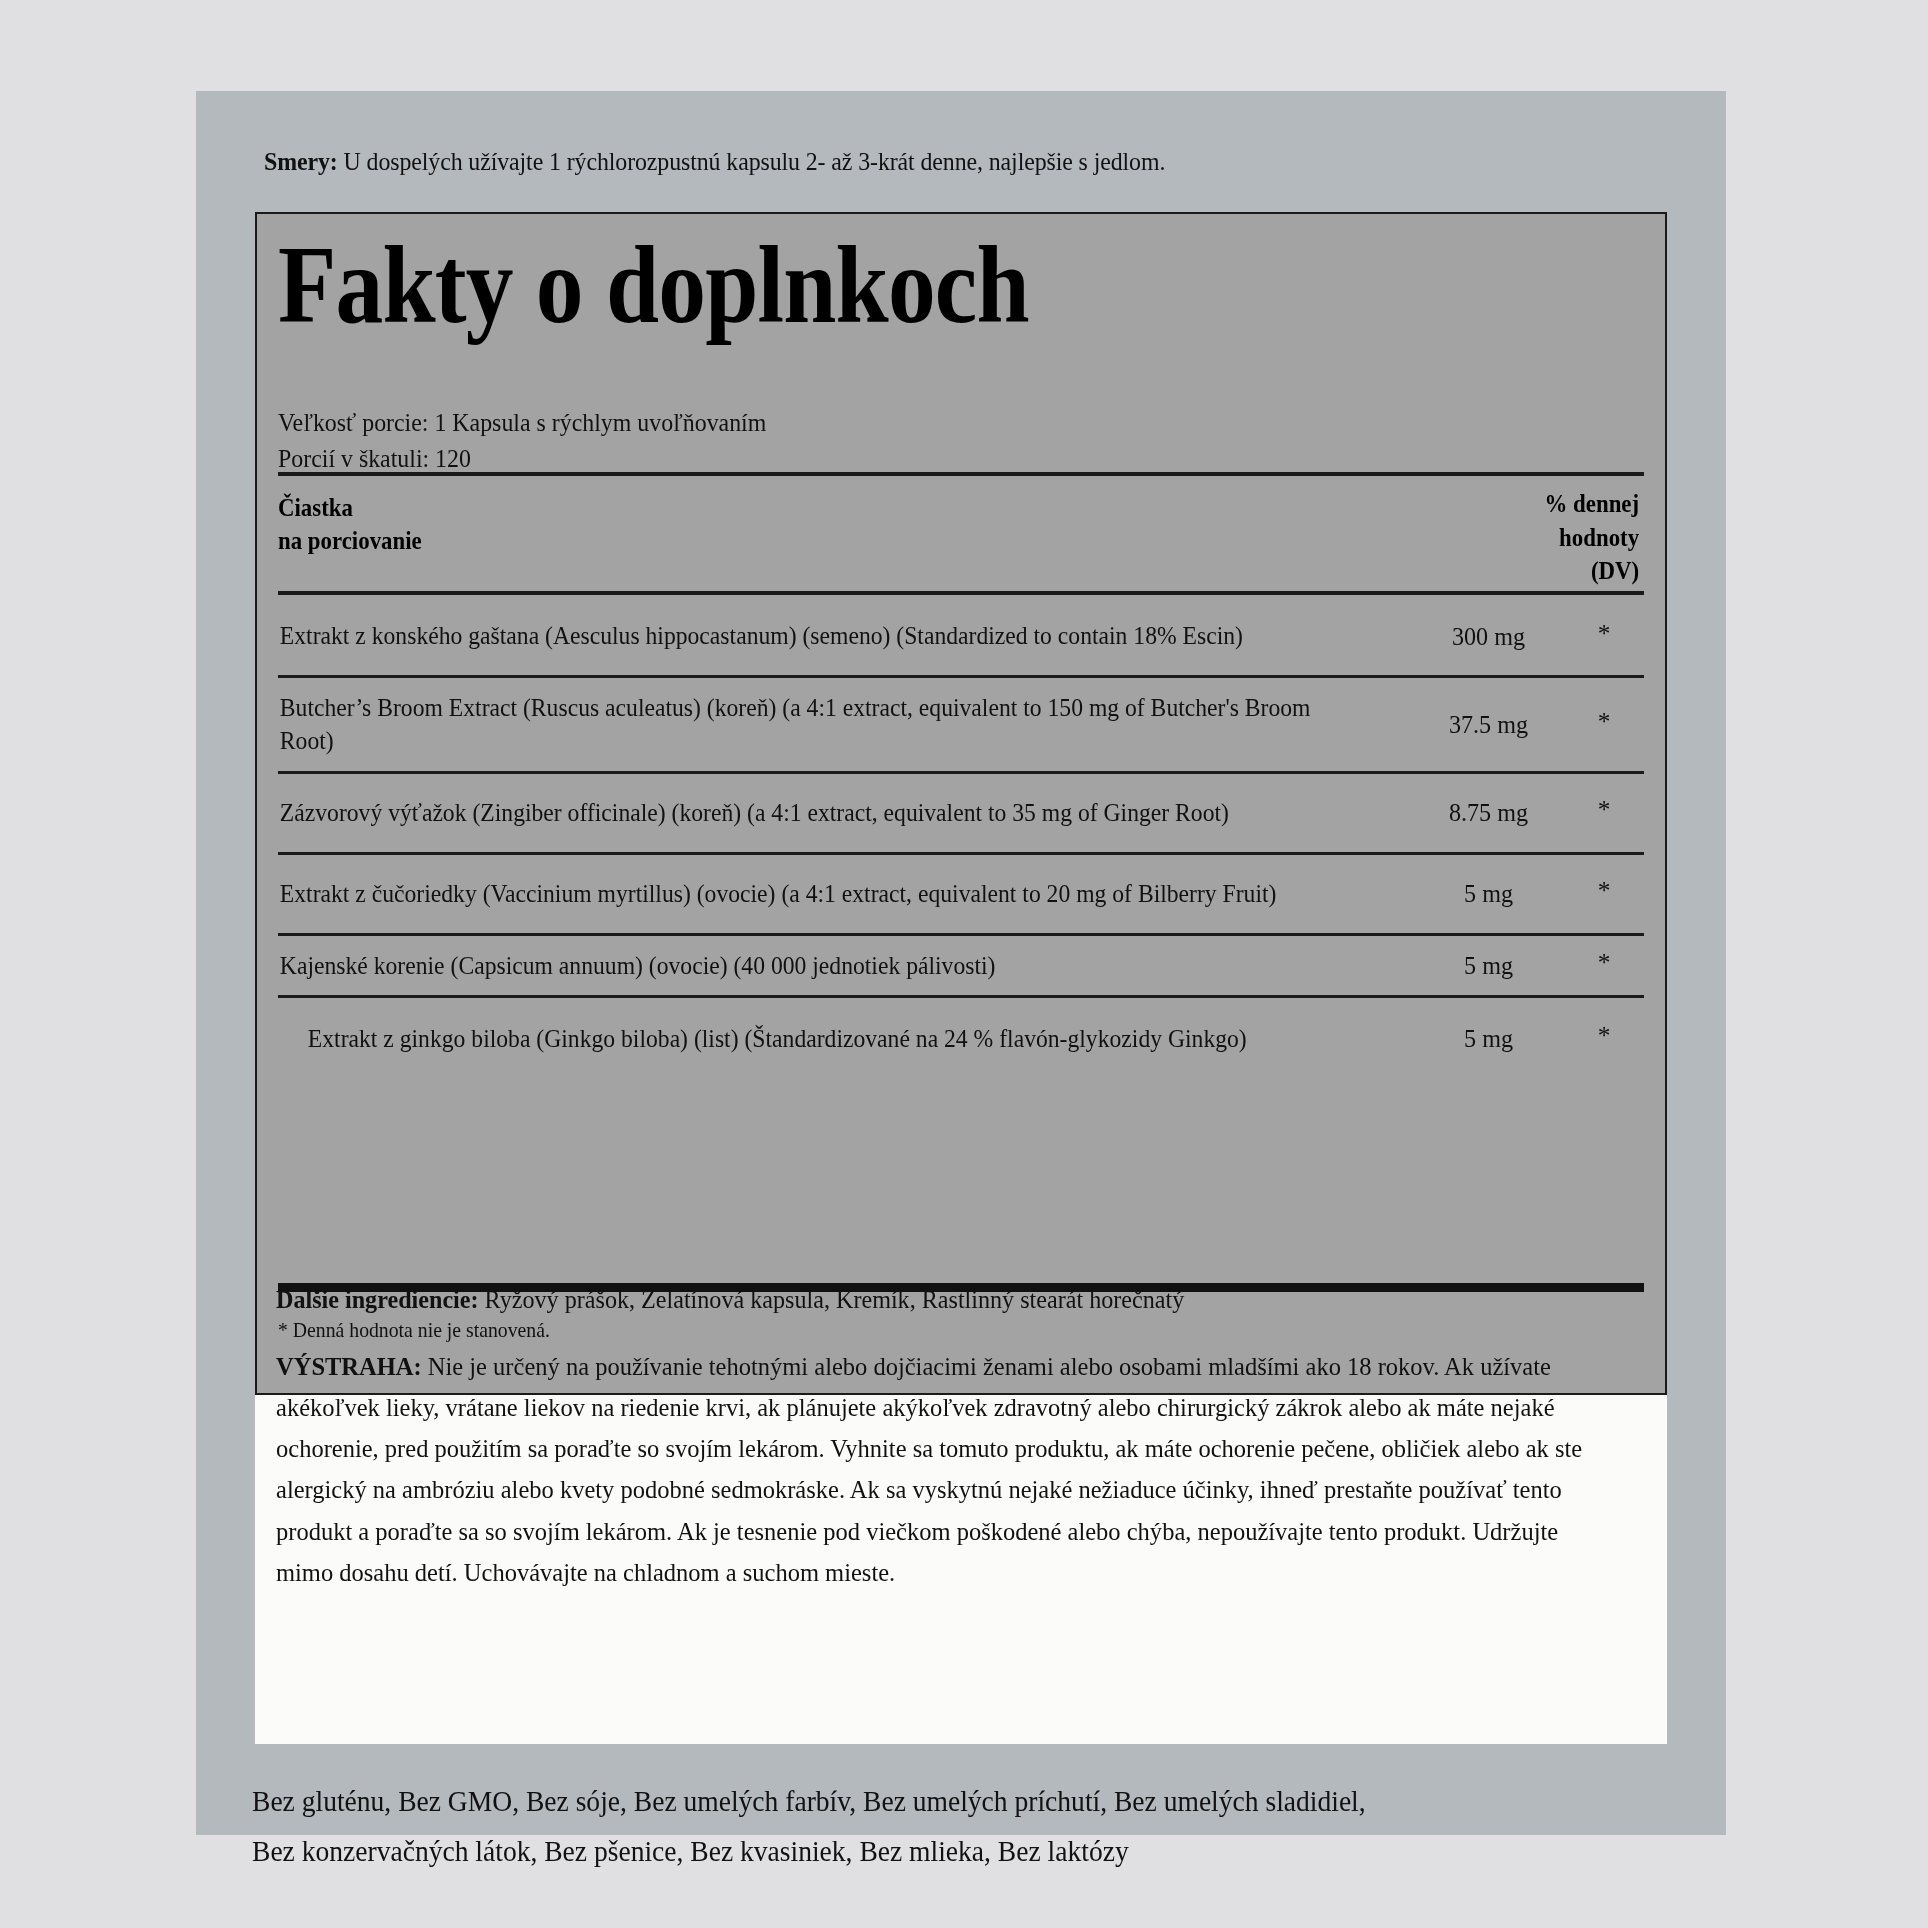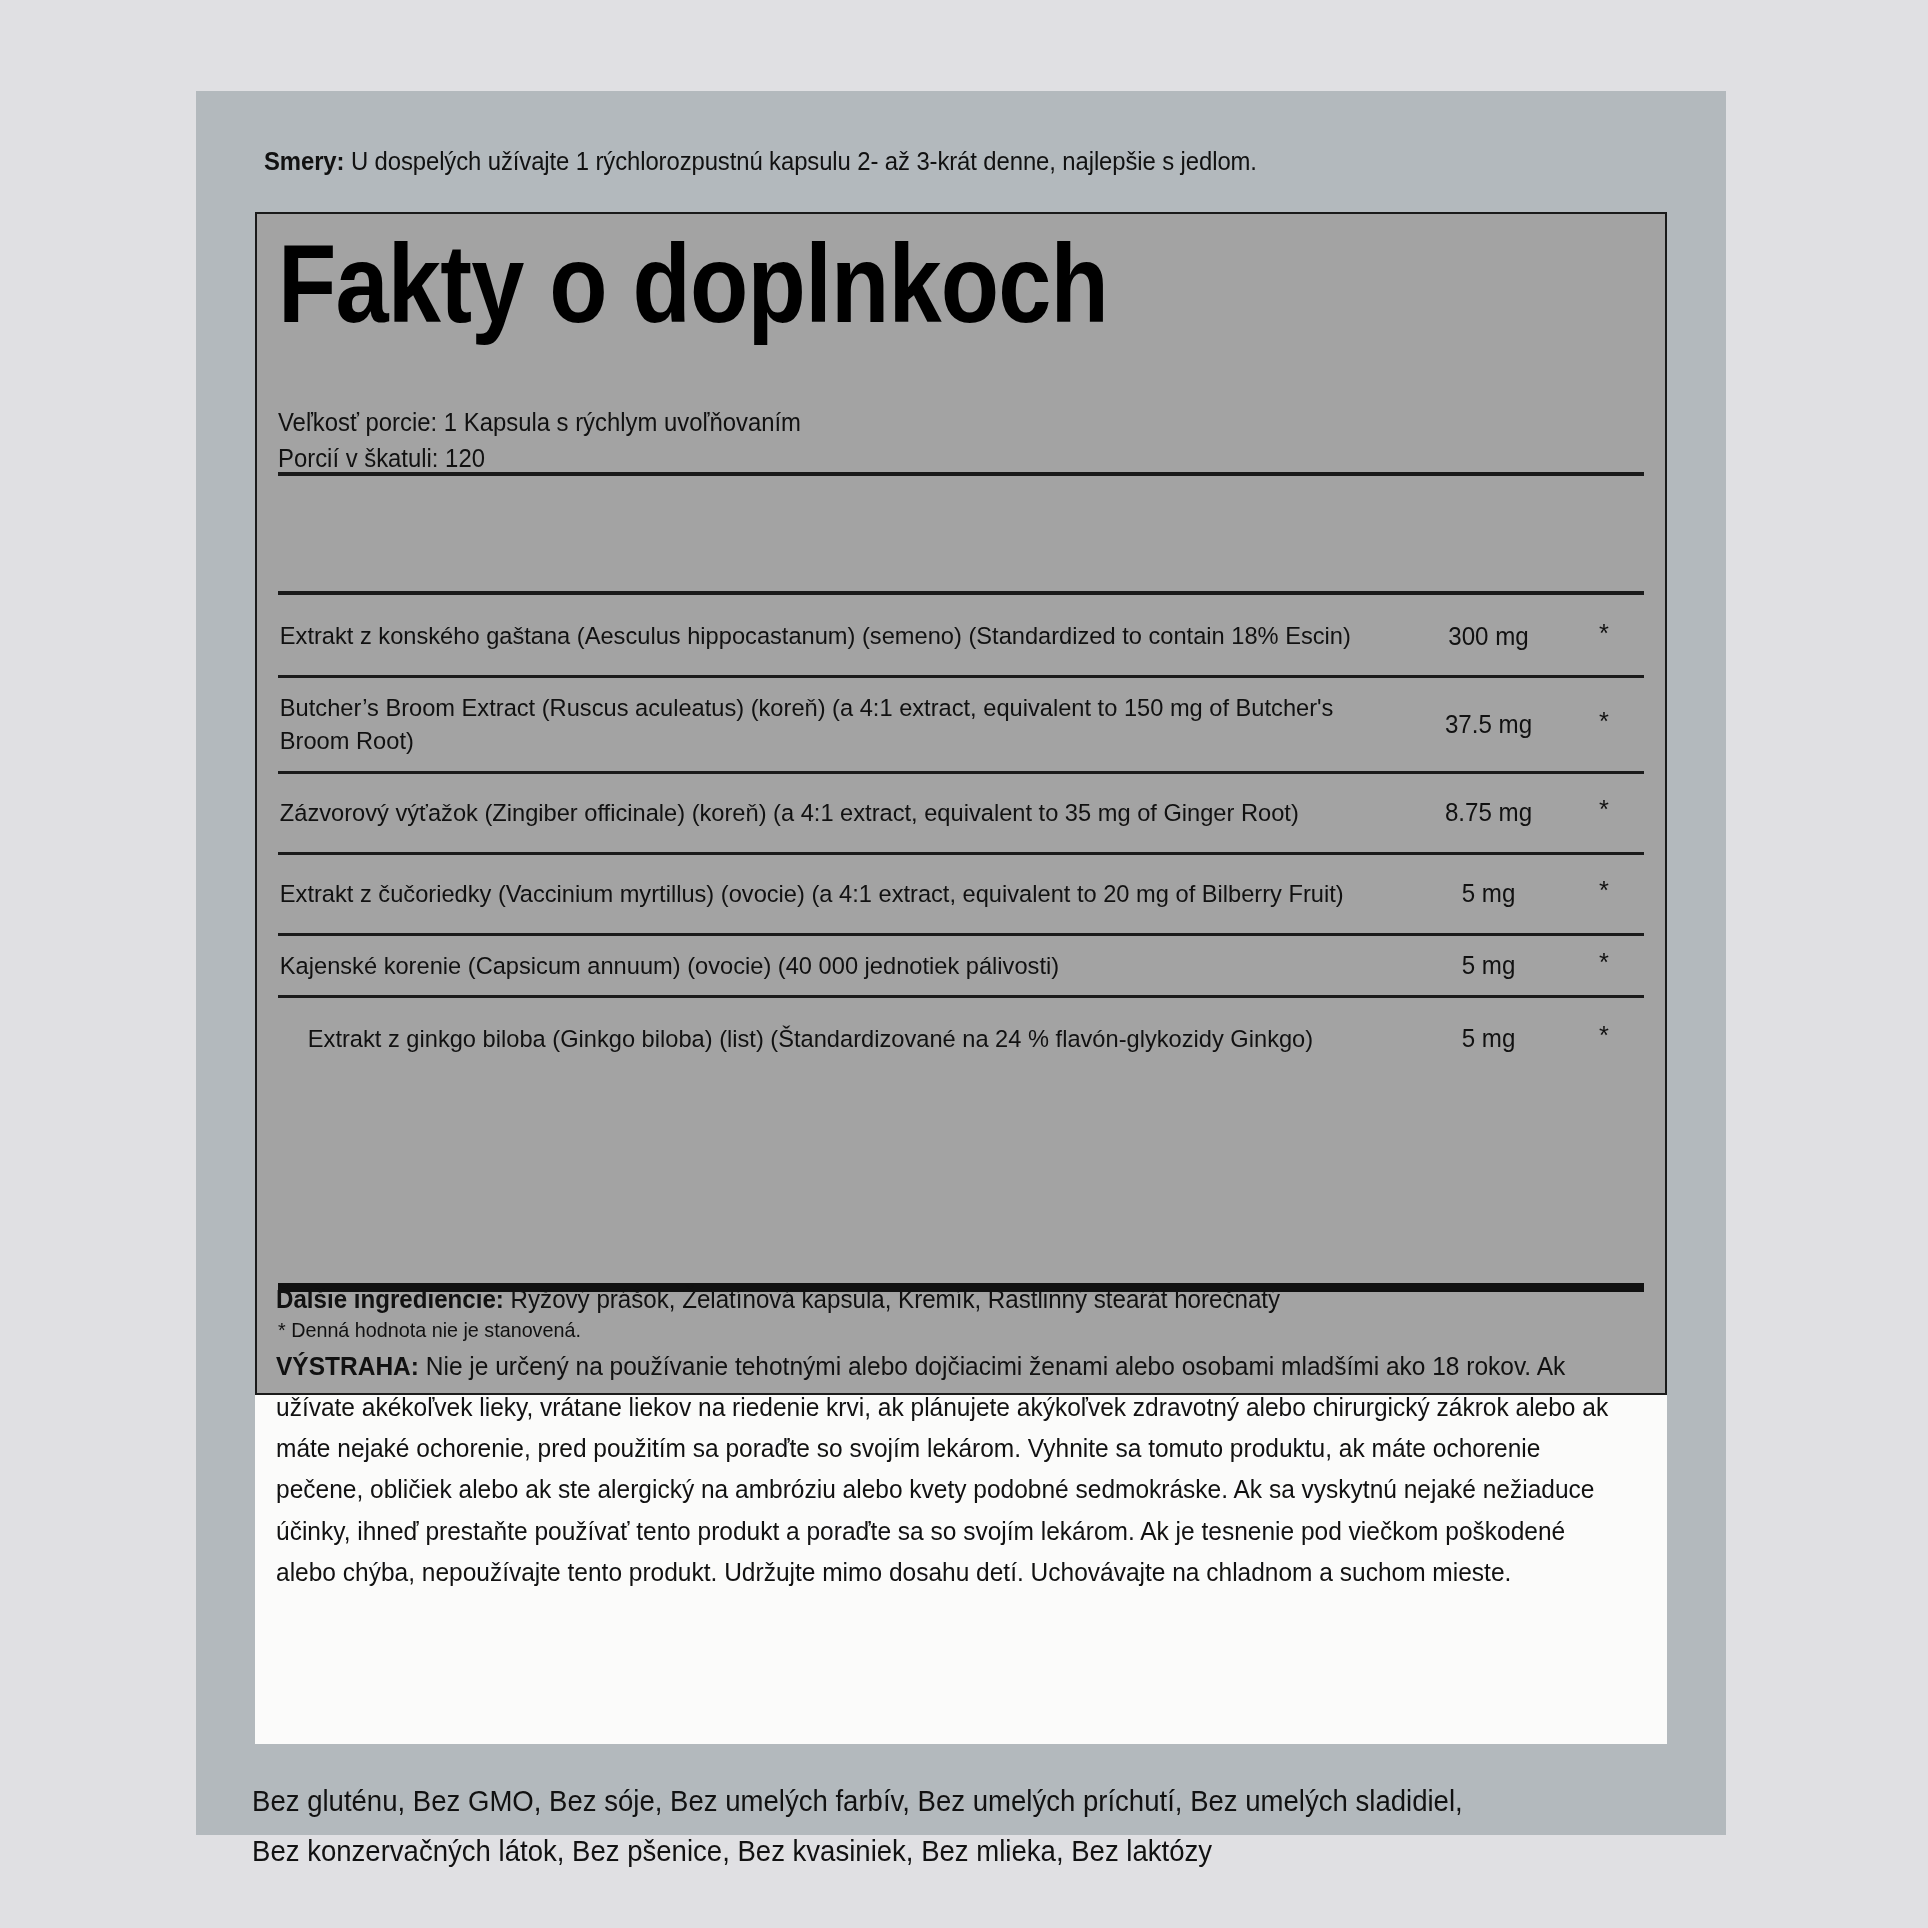--- a/index.html
+++ b/index.html
@@ -16,20 +16,21 @@
 
   
   #gray-panel {
     position: absolute;
     left: 196px;
     top: 91px;
     width: 1530px;
     height: 1744px;
     background: #b3b9bd;
     box-sizing: border-box;
+    font-family: Liberation Serif, serif;
   }
 
   
   #directions {
     position: absolute;
     left: 68px;
     top: 55px;
     width: 1412px;
     font-size: 25.4px;
     line-height: 1.25;
@@ -251,20 +252,31 @@
 
     <div id="facts-title">Fakty o doplnkoch</div>
 
     <div id="serving-block">
       <div>Veľkosť porcie: 1 Kapsula s rýchlym uvoľňovaním</div>
       <div>Porcií v škatuli: 120</div>
     </div>
 
     <div class="rule-med" style="top:258px;"></div>
 
+    <div id="amount-header">
+      <div class="left">
+        <div>Čiastka</div>
+        <div>na porciovanie</div>
+      </div>
+      <div class="right">
+        <div>% dennej</div>
+        <div>hodnoty</div>
+        <div>(DV)</div>
+      </div>
+    </div>
 
     <div class="rule-med" style="top:377px;"></div>
 
     <div id="ingredient-table">
       <div class="ing-row">
         <div class="ing-name">Extrakt z konského gaštana (Aesculus hippocastanum) (semeno) (Standardized to contain 18% Escin)</div>
         <div class="ing-amount">300 mg</div>
         <div class="ing-dv">*</div>
       </div>
       <div class="ing-row">

